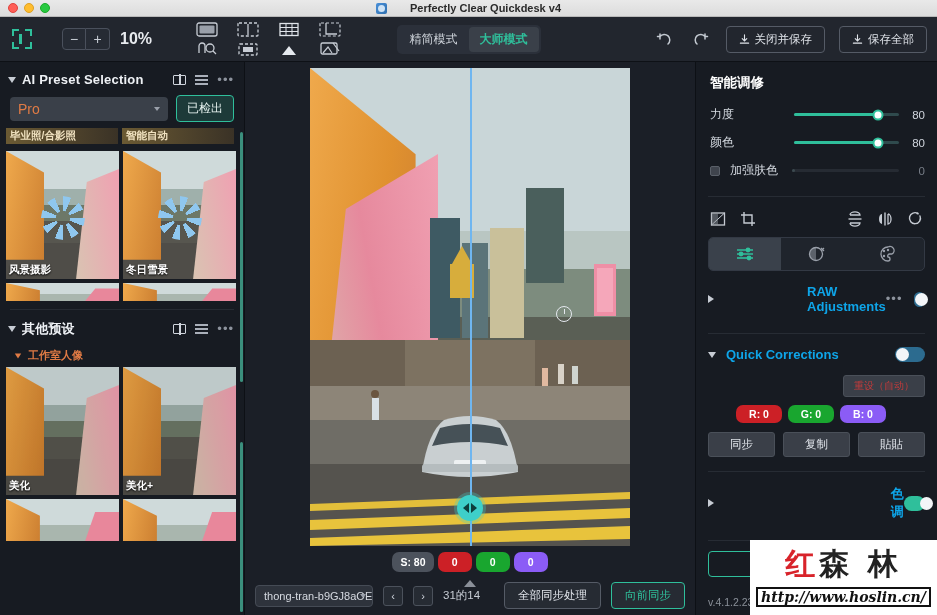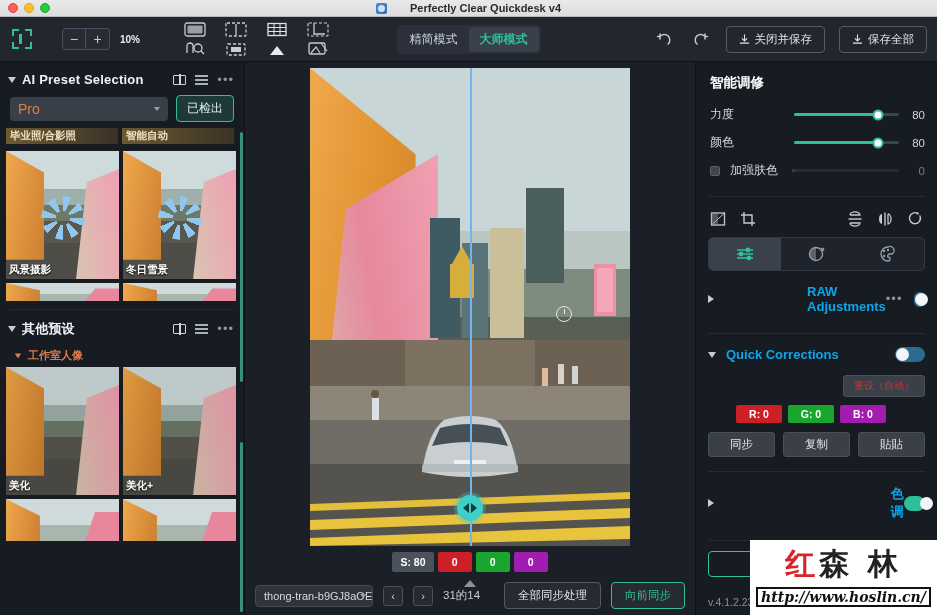--- a/index.html
+++ b/index.html
@@ -45,21 +45,21 @@
   .logo-mark .b{top:0;right:0;border-left:0;border-bottom:0;}
   .logo-mark .c{bottom:0;left:0;border-right:0;border-top:0;}
   .logo-mark .d{bottom:0;right:0;border-left:0;border-top:0;}
   .logo-mark .bar{position:absolute;left:7px;top:5px;width:3px;height:10px;background:#2fbf9b;border:0;}
 
   .zoomgrp { display:flex; align-items:center; gap:0; margin-left:18px;}
   .zbtn { width:24px;height:22px; border:1px solid #4a505c; background:#262b34;
     color:#c9ced6; font-size:14px; line-height:20px; text-align:center; cursor:pointer;}
   .zbtn.l{border-radius:4px 0 0 4px;}
   .zbtn.r{border-radius:0 4px 4px 0; border-left:0;}
-  .zlabel{margin-left:10px;font-size:10px;font-weight:bold;color:#e7eaee;}
+  .zlabel{margin-left:10px;font-size:16px;font-weight:bold;color:#e7eaee;}
 
   .viewicons{ display:flex; gap:11px; margin-left:28px; }
   .vi { width:30px; height:34px; position:relative; cursor:pointer;
         display:flex;flex-direction:column;align-items:center;justify-content:space-between;}
   .vi svg{display:block;}
 
   .modegrp{
     position:absolute; left:50%; transform:translateX(-50%);
     display:flex; background:#2b303a; border-radius:5px; padding:2px;
   }
@@ -132,25 +132,25 @@
     box-shadow:0 0 0 3px rgba(62,207,201,.3); cursor:ew-resize;}
   .split-handle i{ width:0;height:0;border-top:5px solid transparent;border-bottom:5px solid transparent;}
   .split-handle i.lf{ border-right:6px solid #0d3e3c;}
   .split-handle i.rt{ border-left:6px solid #0d3e3c;}
   .loupe{ position:absolute; width:16px;height:16px;border-radius:50%;
           border:1px solid #e4e8ee; left:246px; top:238px; }
   .loupe:after{content:"";position:absolute;left:7px;top:2px;width:1px;height:5px;background:#e4e8ee;}
 
   .rgbrow{ display:flex; gap:4px; margin-top:6px; align-items:center; }
   .chip{ min-width:34px; text-align:center; font-size:10.5px; font-weight:bold;
-         padding:4px 8px; border-radius:2px; color:#fff; }
+         padding:4px 8px; border-radius:7px; color:#fff; }
   .chip.s{ background:#4c525c; }
   .chip.r{ background:#cc2026; }
   .chip.g{ background:#19a62f; }
-  .chip.b{ background:#a21caf; }
+  .chip.b{ background:#8b5cf6; }
 
   .uptri{ width:0;height:0;border-left:6px solid transparent;border-right:6px solid transparent;
           border-bottom:7px solid #8b9099; margin-top:8px; cursor:pointer;}
 
   .bottombar{ position:absolute; bottom:6px; left:0; right:0;
               display:flex; align-items:center; padding:0 10px; gap:10px; }
   .fileselect{ width:118px;height:22px;background:#2e333c;border:1px solid #454b55;border-radius:4px;
                display:flex;align-items:center;padding:0 16px 0 8px; font-size:11px;color:#d6dae1;
                position:relative; overflow:hidden; white-space:nowrap; cursor:pointer;}
   .fileselect .arw{ position:absolute; right:6px; border-left:3.5px solid transparent;

